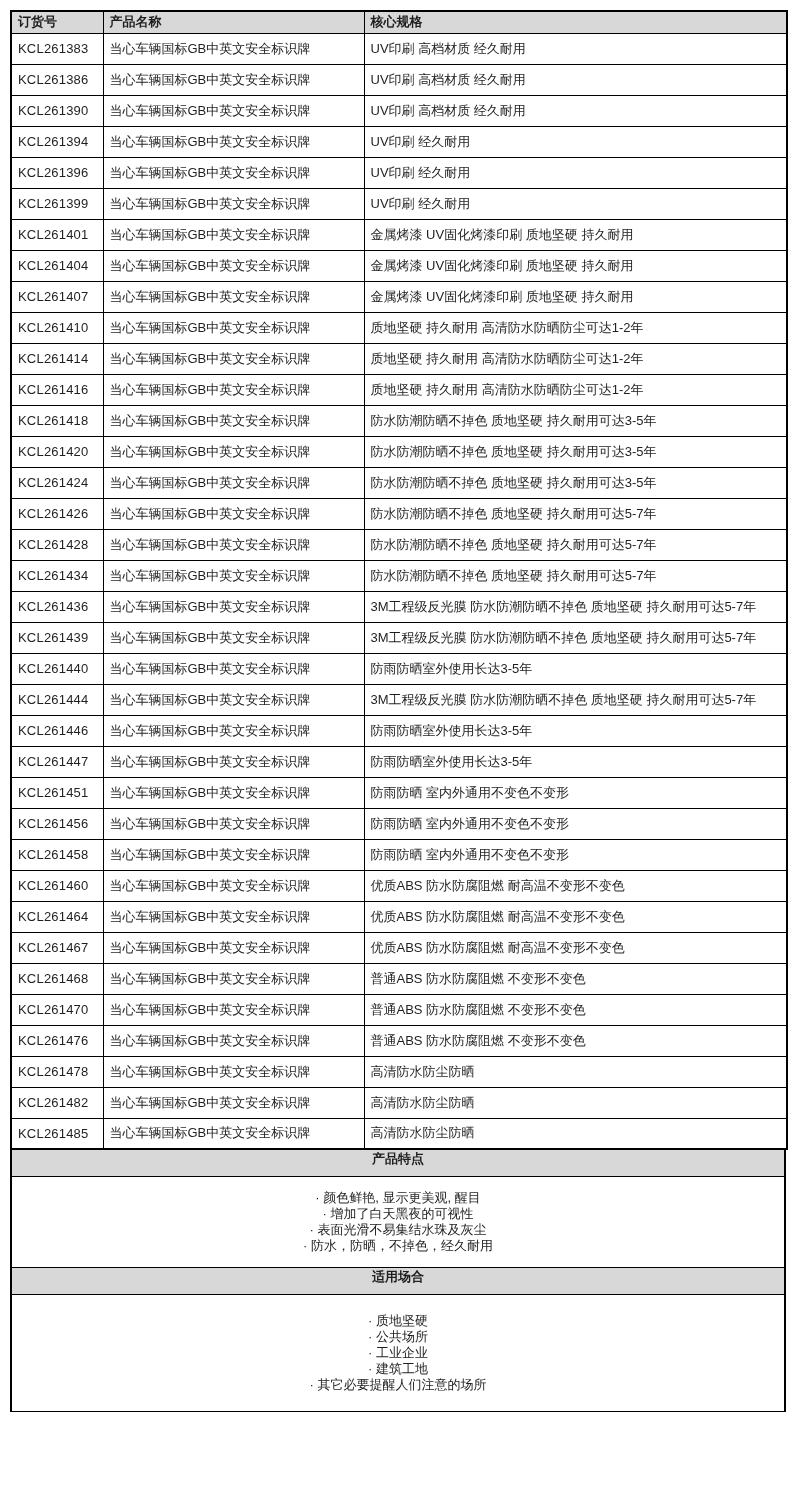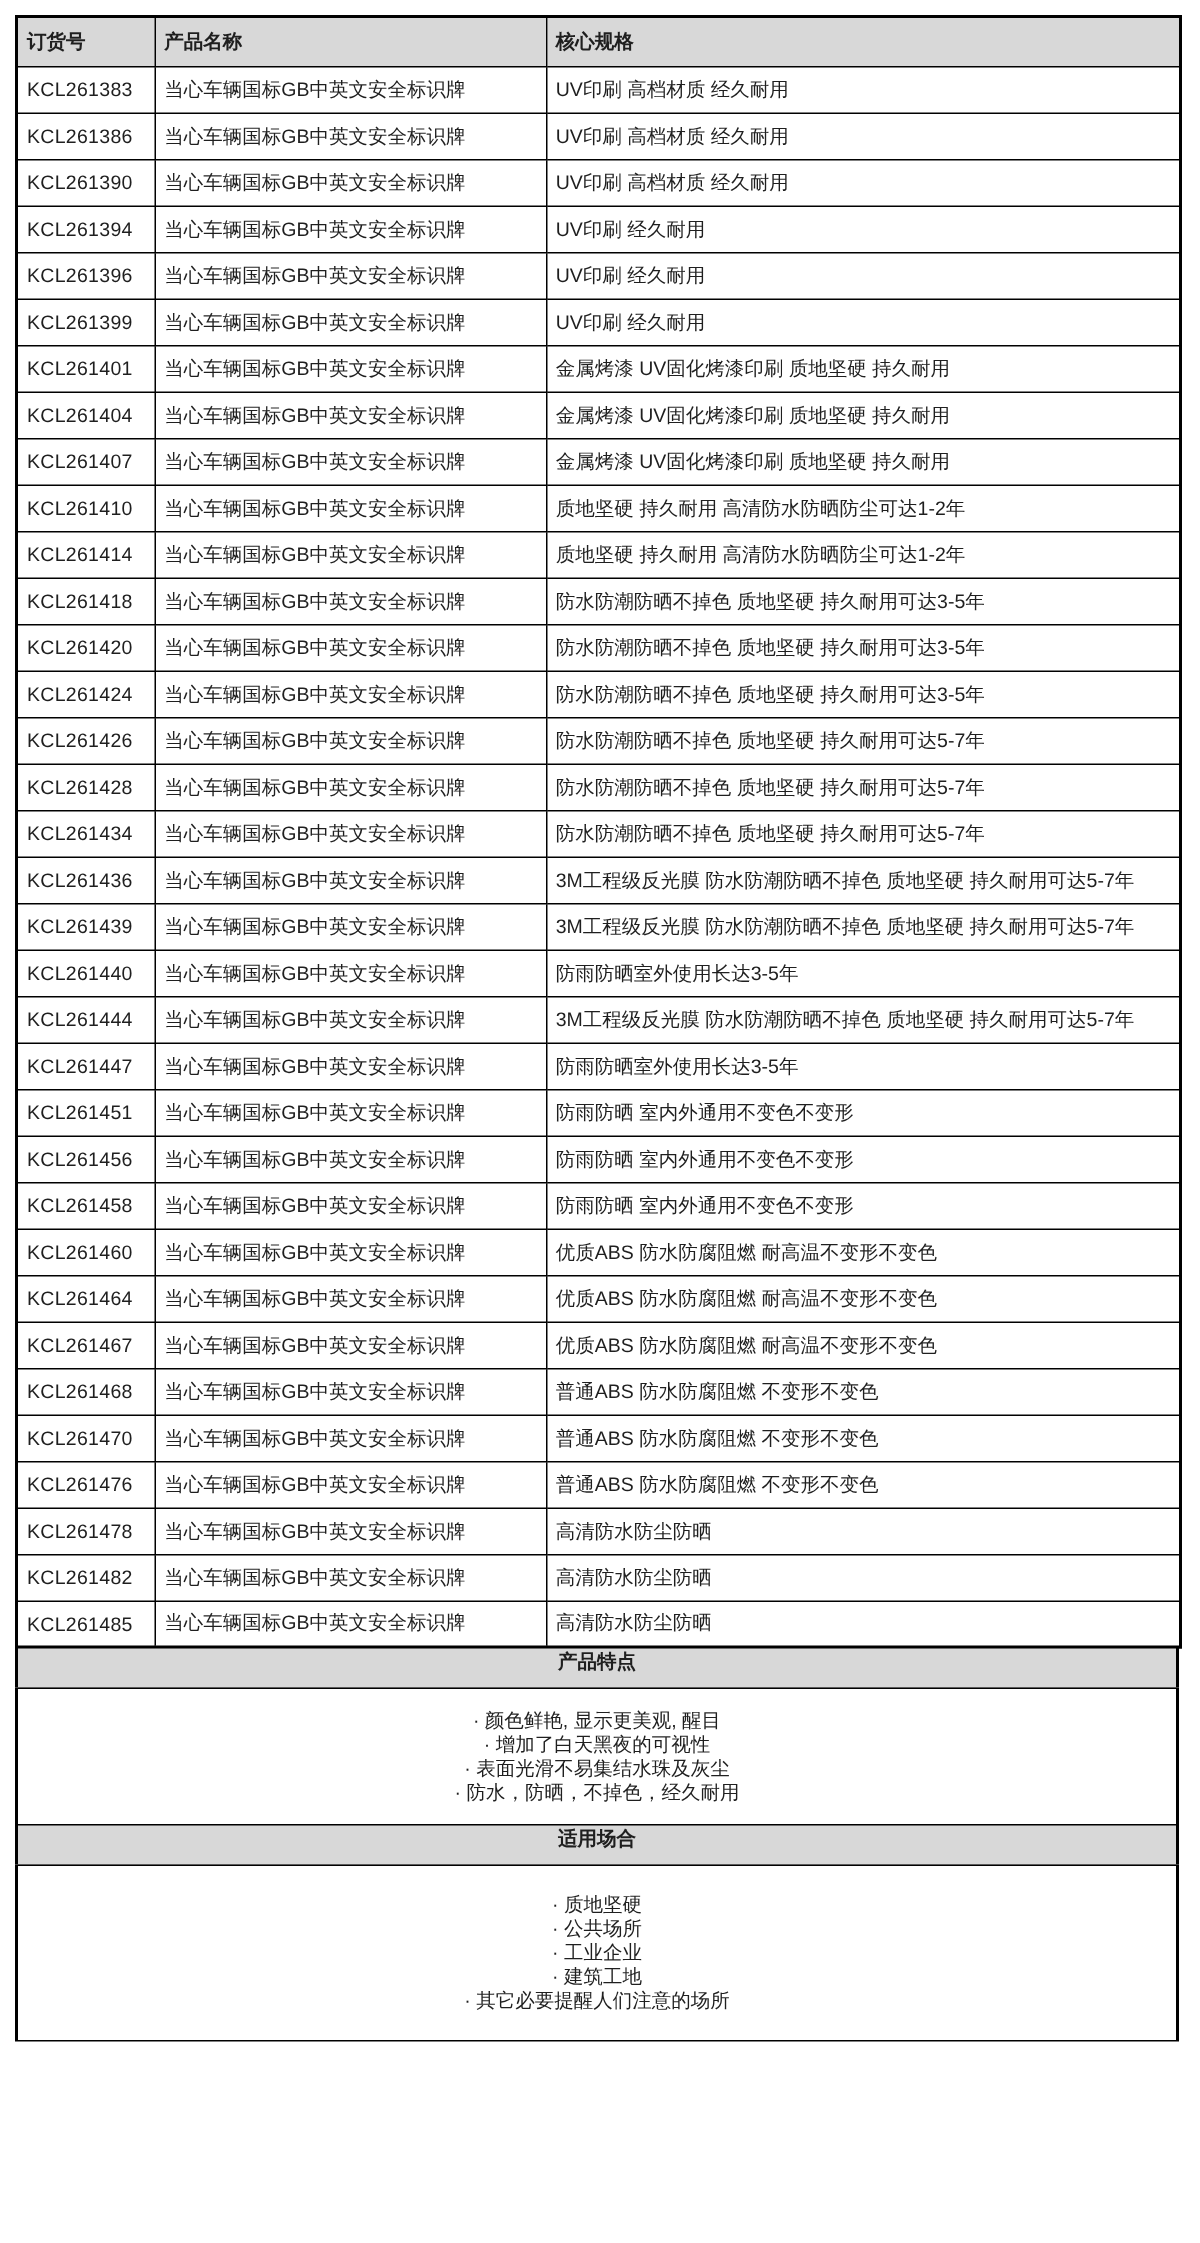--- a/index.html
+++ b/index.html
@@ -29,21 +29,21 @@
   table.spec-table th, table.spec-table td {
     border: 1px solid #000;
     padding: 0 4px 0 6px;
     font-size: 13px;
     text-align: left;
     vertical-align: middle;
     overflow: hidden;
     white-space: nowrap;
   }
   table.spec-table thead tr {
-    height: 33px;
+    height: 22px;
     background: #d8d8d8;
   }
   table.spec-table th { font-weight: bold; }
   table.spec-table tbody tr { height: 31px; background: #ffffff; }
   td.code-cell { font-size: 12px; letter-spacing: 0.2px; }
 
   .band {
     box-sizing: border-box;
     height: 28px;
     background: #d8d8d8;
@@ -153,20 +153,25 @@
       <td>当心车辆国标GB中英文安全标识牌</td>
       <td>质地坚硬 持久耐用 高清防水防晒防尘可达1-2年</td>
     </tr>
 
     <tr>
       <td class="code-cell">KCL261414</td>
       <td>当心车辆国标GB中英文安全标识牌</td>
       <td>质地坚硬 持久耐用 高清防水防晒防尘可达1-2年</td>
     </tr>
 
+    <tr>
+      <td class="code-cell">KCL261416</td>
+      <td>当心车辆国标GB中英文安全标识牌</td>
+      <td>质地坚硬 持久耐用 高清防水防晒防尘可达1-2年</td>
+    </tr>
 
     <tr>
       <td class="code-cell">KCL261418</td>
       <td>当心车辆国标GB中英文安全标识牌</td>
       <td>防水防潮防晒不掉色 质地坚硬 持久耐用可达3-5年</td>
     </tr>
 
     <tr>
       <td class="code-cell">KCL261420</td>
       <td>当心车辆国标GB中英文安全标识牌</td>
@@ -214,20 +219,25 @@
       <td>当心车辆国标GB中英文安全标识牌</td>
       <td>防雨防晒室外使用长达3-5年</td>
     </tr>
 
     <tr>
       <td class="code-cell">KCL261444</td>
       <td>当心车辆国标GB中英文安全标识牌</td>
       <td>3M工程级反光膜 防水防潮防晒不掉色 质地坚硬 持久耐用可达5-7年</td>
     </tr>
 
+    <tr>
+      <td class="code-cell">KCL261446</td>
+      <td>当心车辆国标GB中英文安全标识牌</td>
+      <td>防雨防晒室外使用长达3-5年</td>
+    </tr>
 
     <tr>
       <td class="code-cell">KCL261447</td>
       <td>当心车辆国标GB中英文安全标识牌</td>
       <td>防雨防晒室外使用长达3-5年</td>
     </tr>
 
     <tr>
       <td class="code-cell">KCL261451</td>
       <td>当心车辆国标GB中英文安全标识牌</td>

